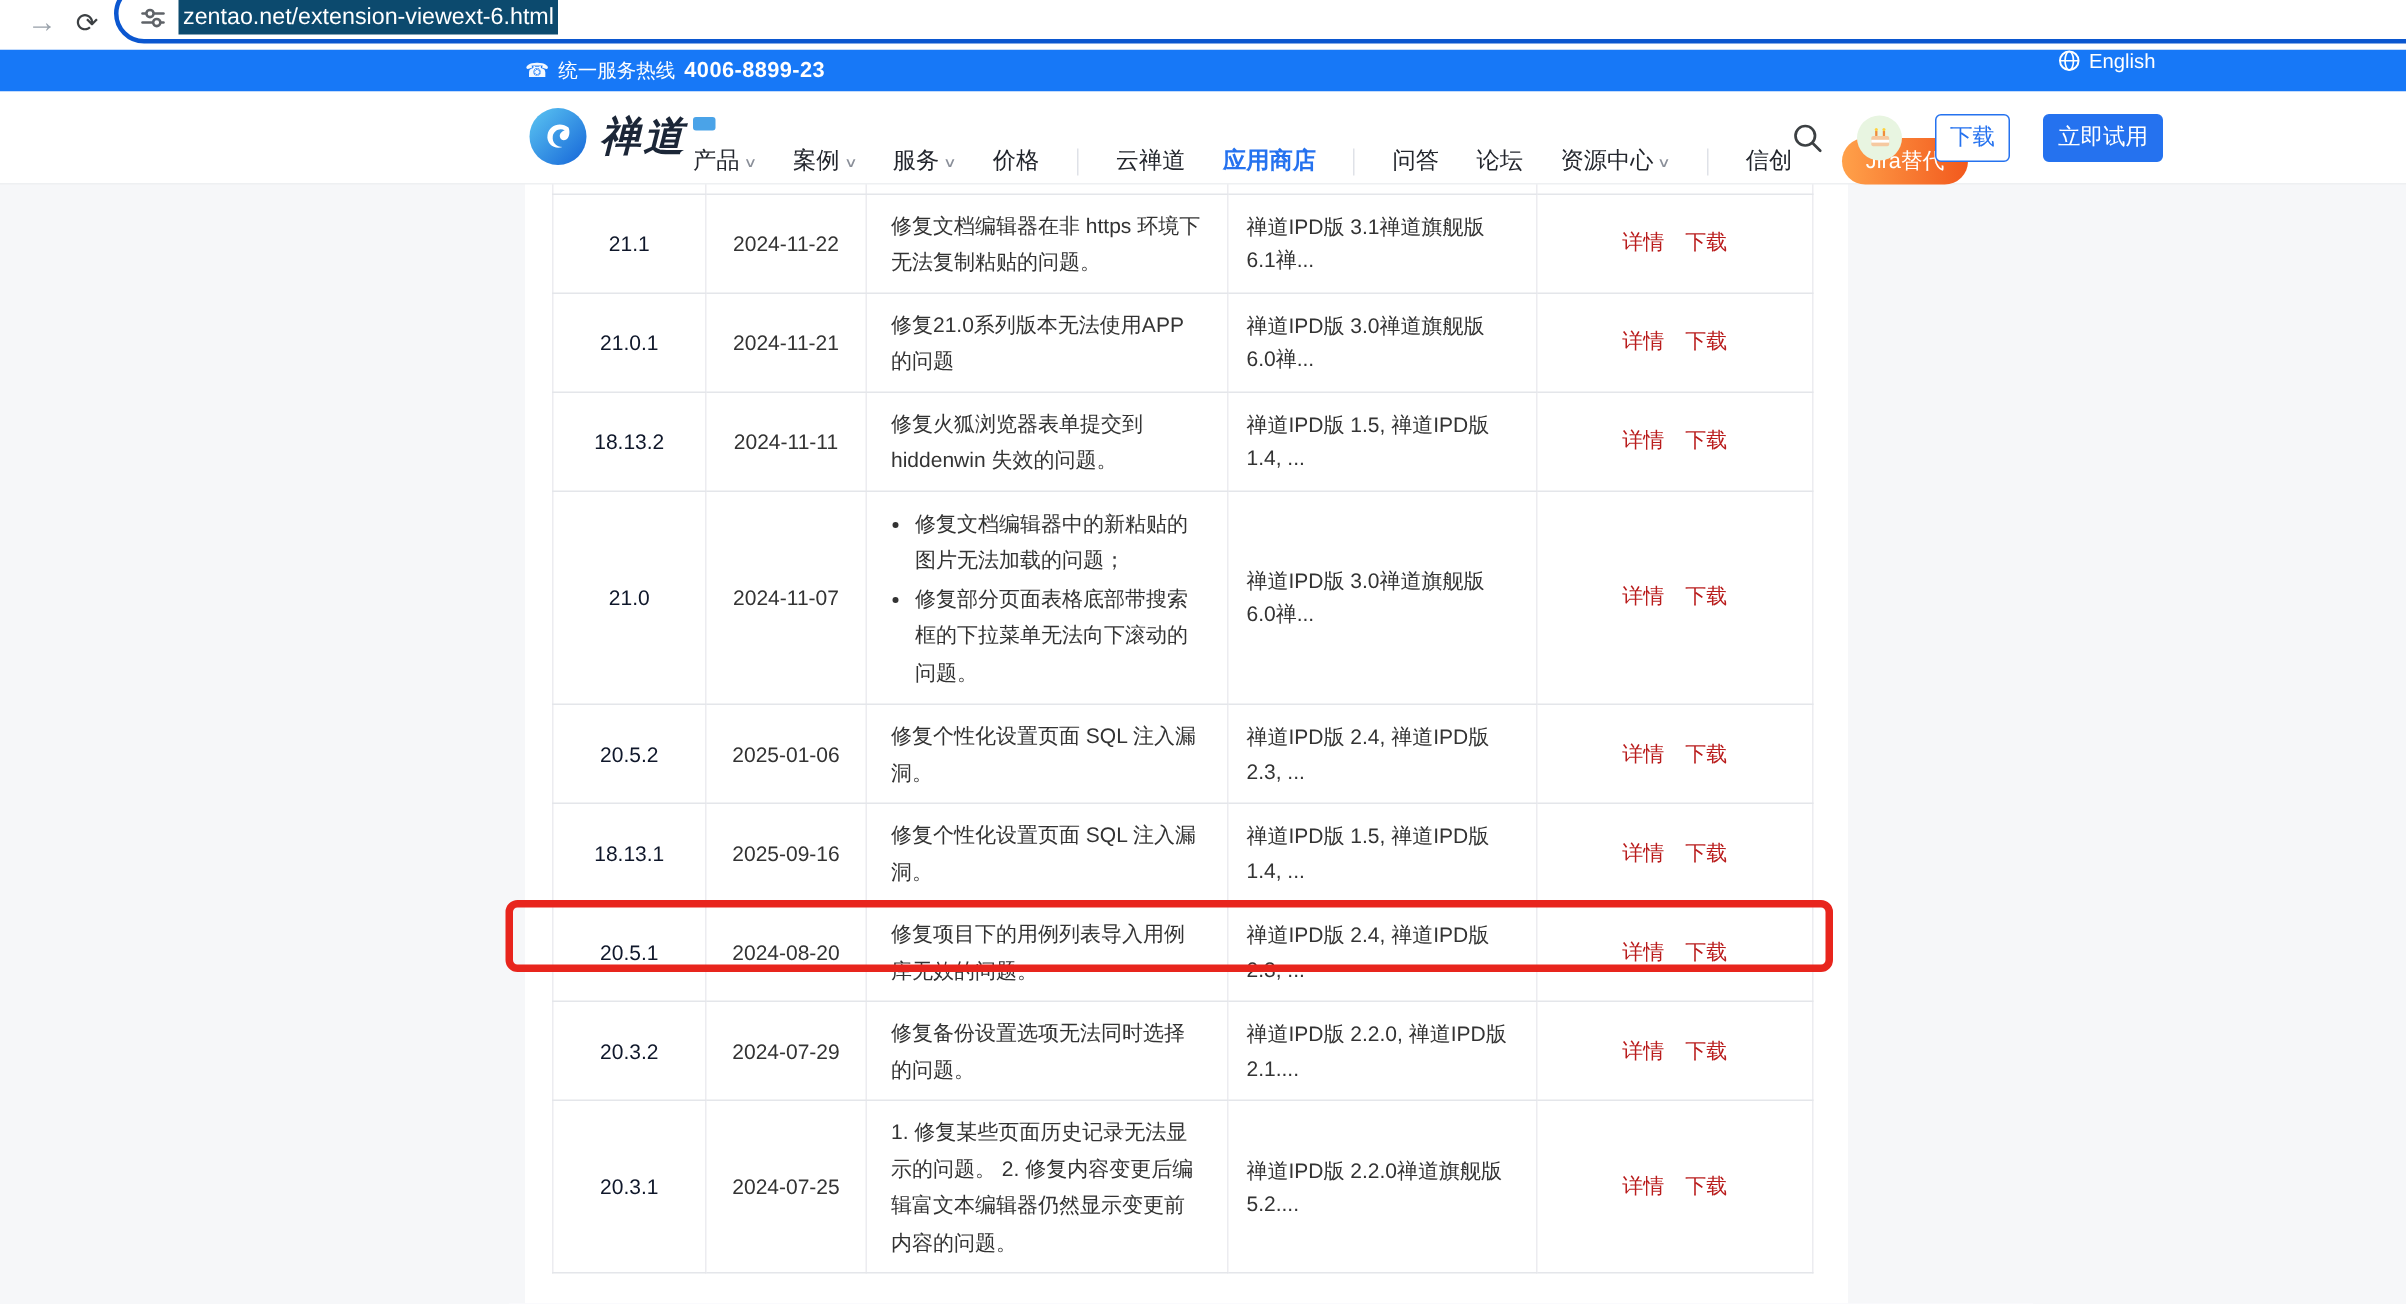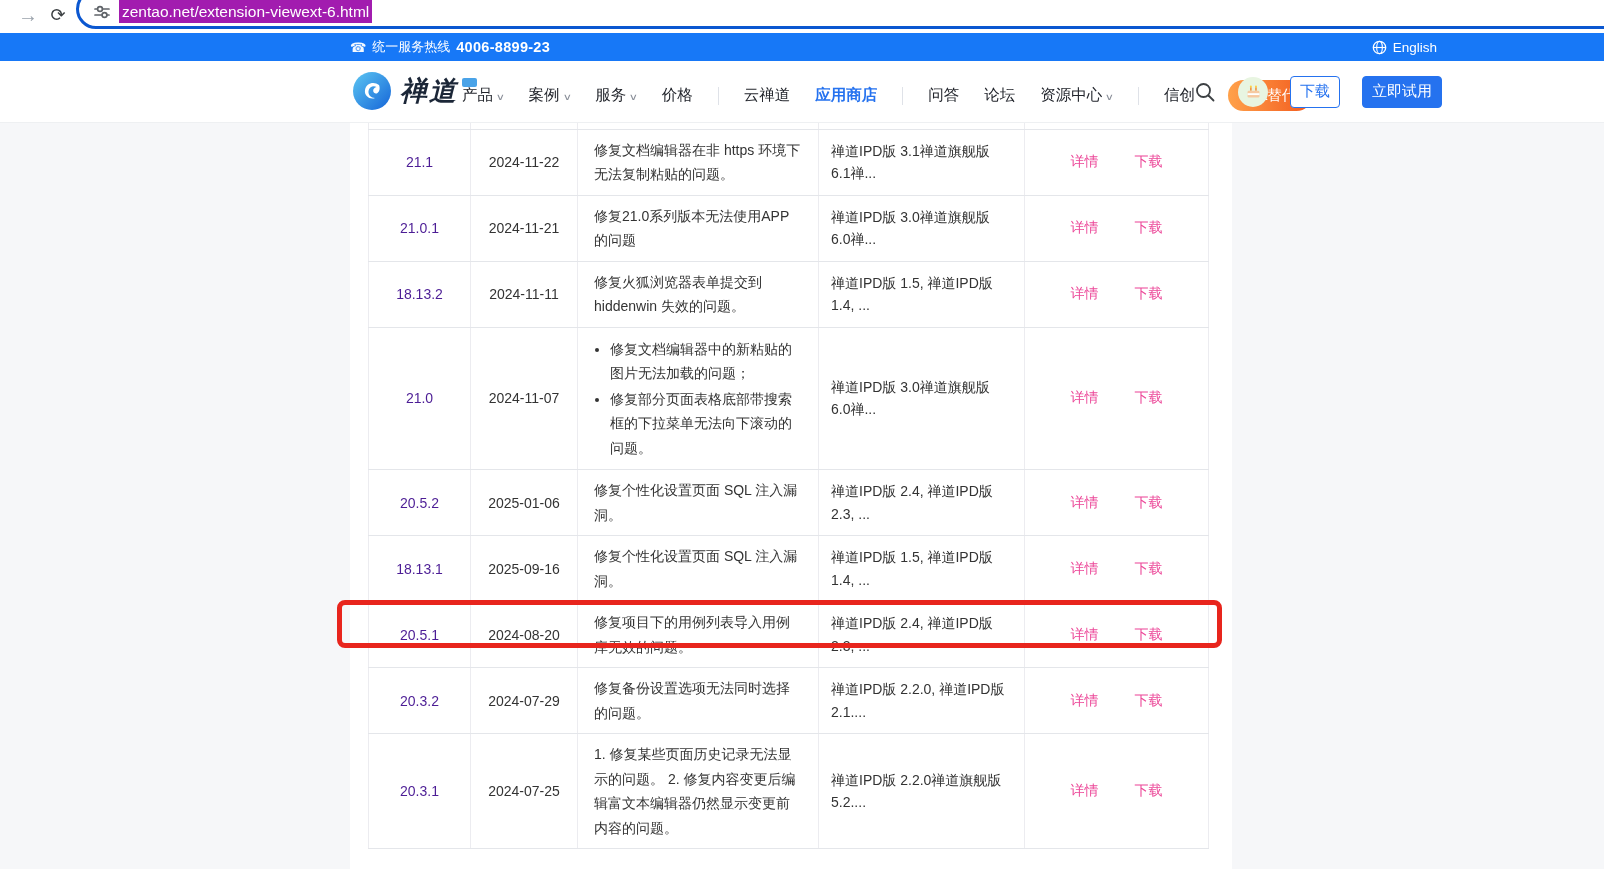--- a/index.html
+++ b/index.html
@@ -8,36 +8,36 @@
   .screen { position:absolute; inset:0; width:1604px; height:869px; background:#f6f7f9; }
 
   
   .browser-toolbar { position:absolute; left:0; top:0; width:1604px; height:33px; background:#fff; z-index:30; }
   .nav-ico { position:absolute; top:1px; font-size:20px; line-height:28px; width:28px; text-align:center; cursor:pointer; }
   .nav-ico.fwd { left:14px; color:#9aa2ab; }
   .nav-ico.reload { left:44px; color:#3c4043; font-size:18px; }
   .omnibox { position:absolute; left:76px; top:-11px; right:-30px; height:40px; background:#fff;
              border:3px solid #0b57d0; border-radius:20px; display:flex; align-items:flex-end; padding:0 0 3px 14px; }
   .omnibox .tune { width:18px; height:18px; margin:0 8px 2px 0; flex:none; }
-  .url-sel { background:#a21caf; color:#fff; font-size:15.5px; line-height:21px; padding:1px 3px; white-space:nowrap; }
+  .url-sel { background:#0c4a6e; color:#fff; font-size:15.5px; line-height:21px; padding:1px 3px; white-space:nowrap; }
 
   
   .site-topbar { position:absolute; left:0; top:33px; width:1604px; height:28px; background:#1778f7; color:#fff; z-index:20; }
   .hotline { position:absolute; left:350px; top:0; height:28px; display:flex; align-items:center; gap:6px; font-size:13px; }
   .hotline b { font-size:14.5px; letter-spacing:.3px; }
   .hotline .ph { font-size:13px; opacity:.95; }
-  .lang { position:absolute; right:167px; top:0; height:28px; display:flex; align-items:center; gap:6px; font-size:13.5px; cursor:pointer; }
+  .lang { position:absolute; right:167px; top:0; height:28px; display:flex; gap:6px; font-size:13.5px; cursor:pointer; }
 
   
   .main-nav { position:absolute; left:0; top:61px; width:1604px; height:61px; background:#fff; z-index:20;
               box-shadow:0 1px 0 #eef0f2; }
   .logo { position:absolute; left:352px; top:10px; display:flex; align-items:center; gap:8px; }
   .logo-word { font-size:27px; font-weight:800; color:#1b2637; letter-spacing:2px; font-family:"Liberation Serif","DejaVu Serif",serif;font-style:italic; }
   .logo-badge { width:15px; height:9px; background:#4aa3e8; border-radius:2px; margin:-18px 0 0 -4px; }
-  .nav-menu { position:absolute; left:462px; top:4px; height:61px; display:flex; align-items:center; gap:25px; }
+  .nav-menu { position:absolute; left:462px; top:16px; height:61px; display:flex; align-items:center; gap:25px; }
   .nav-item { font-size:15.5px; color:#23262d; cursor:pointer; display:flex; align-items:center; gap:4px; white-space:nowrap; }
   .nav-item.active span:first-child { color:#2572ef; font-weight:bold; }
   .chev { font-size:9px; color:#8a8f99; transform:scaleX(1.4); margin-top:2px; }
   .nav-divider { width:1px; height:18px; background:#dfe2e8; }
   .jira-pill { margin-left:8px; background:linear-gradient(90deg,#ffa14a,#f2591d); color:#fff; font-size:14.5px;
                padding:6px 16px; border-radius:16px; cursor:pointer; white-space:nowrap; }
   .nav-right { position:absolute; right:162px; top:0; height:61px; display:flex; align-items:center; gap:22px; }
   .icon-btn { width:22px; height:22px; cursor:pointer; }
   .cake-wrap { width:30px; height:30px; border-radius:50%; background:#e8f5e1; display:flex; align-items:center; justify-content:center; cursor:pointer; }
   .btn { height:32px; border-radius:4px; font-size:15px; display:flex; align-items:center; justify-content:center; cursor:pointer; white-space:nowrap; }
@@ -45,28 +45,28 @@
   .btn.solid { width:80px; background:#2572ef; color:#fff; border:1.5px solid #2572ef; }
 
   
   .page { position:absolute; left:0; top:122px; width:1604px; height:747px; background:#f6f7f9; }
   .content { position:absolute; left:350px; top:0; width:882px; height:747px; background:#fff; }
   table.rel { position:absolute; left:18px; top:0; width:840px; border-collapse:collapse; table-layout:fixed; }
   table.rel td { border:1px solid #ececf0; border-top:1px solid #e4e6ea; border-bottom:1px solid #e4e6ea;
                  vertical-align:middle; font-size:14px; color:#333; }
   tr.stub td { border-top:none; }
   td.c-ver { text-align:center; }
-  td.c-ver span { color:#4c1d95; cursor:pointer; }
+  td.c-ver span { color:#0f172a; cursor:pointer; }
   td.c-date { text-align:center; color:#333; font-size:14.5px; }
   td.c-desc { padding:8px 16px; line-height:1.75; }
   td.c-desc ul { margin-left:16px; }
   td.c-desc li { margin:1px 0; }
   td.c-vers { padding:6px 12px; line-height:1.6; }
   td.c-act { text-align:center; }
-  td.c-act span { color:#ec4899; cursor:pointer; margin:0 18px; }
+  td.c-act span { color:#b91c1c; cursor:pointer; margin:0 7px; }
 
   
   .red-box { position:absolute; left:337px; top:478px; width:885px; height:48px; border:5px solid #e8251d;
              border-radius:8px; z-index:40; pointer-events:none; }
 </style>
 </head>
 <body>
 
 <div class="screen">
 

